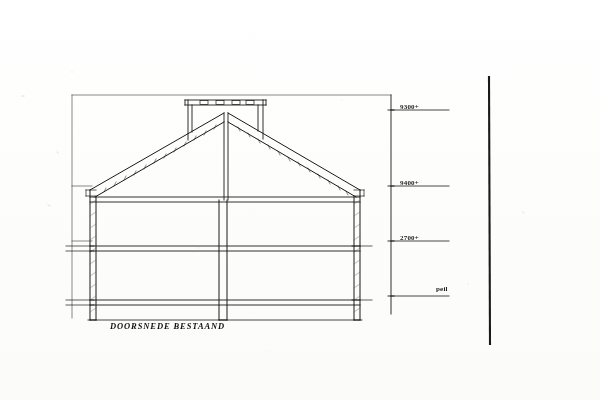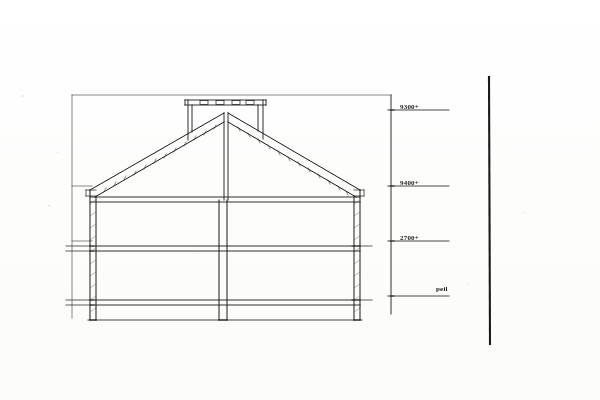--- a/index.html
+++ b/index.html
@@ -245,14 +245,15 @@
         <path d="M523 212 L524 213"></path>
       </g>
     </g>
   </svg>
 
   <div class="lvl-label" style="left:400px; top:103px;">9300+</div>
   <div class="lvl-label" style="left:400px; top:179px;">9400+</div>
   <div class="lvl-label" style="left:400px; top:234px;">2700+</div>
   <div class="lvl-label" style="left:400px; top:285px;margin-left:36px;">peil</div>
 
+  <div id="caption">DOORSNEDE BESTAAND</div>
 
 </div>
 
 </body></html>

